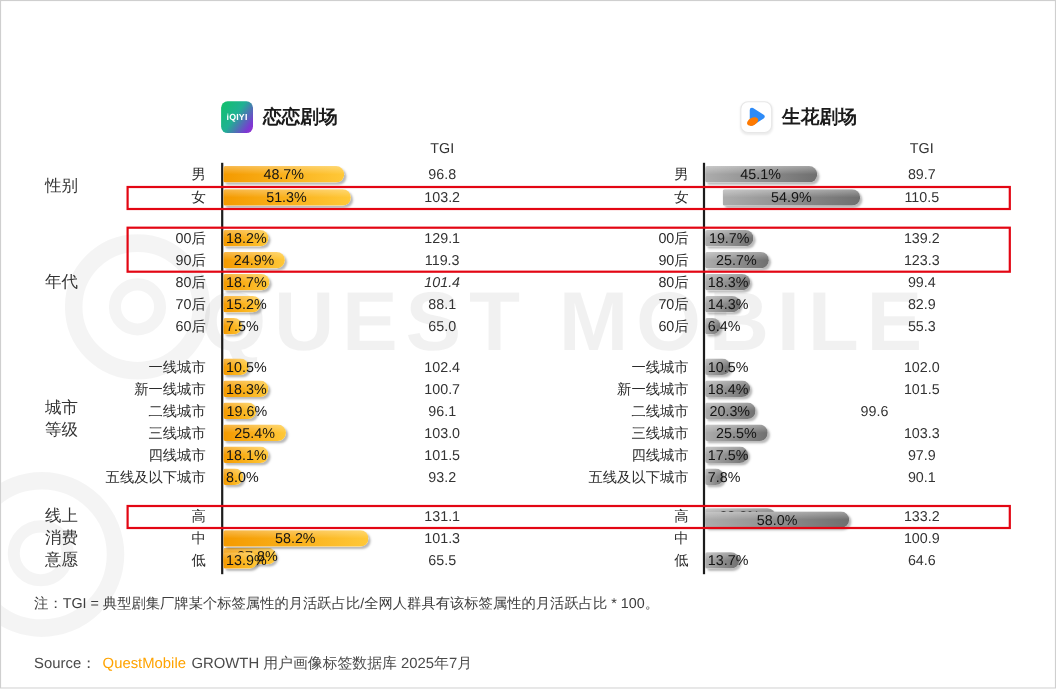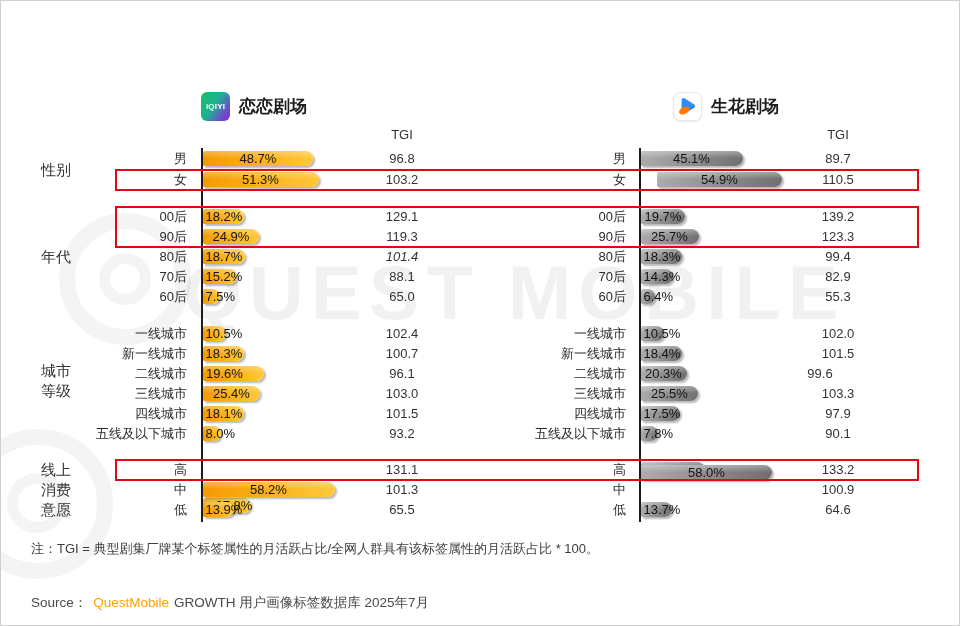--- a/index.html
+++ b/index.html
@@ -174,29 +174,29 @@
       <div class="bar bar-orange" style="left: 201.5px; top: 345px; width: 41.541px;">
         <span class="pct" style="left: 3px;">18.3%</span>
       </div>
       <div class="tgi-val" style="left: 341px; top: 343px;">100.7</div>
       <div class="cat-label" style="left: 475px; width: 150px; top: 343px;">新一线城市</div>
       <div class="bar bar-gray" style="left: 639.5px; top: 345px; width: 41.768px;">
         <span class="pct" style="left: 3px;">18.4%</span>
       </div>
       <div class="tgi-val" style="left: 777px; top: 343px;">101.5</div>
       <div class="cat-label" style="left: 36px; width: 150px; top: 363px;">二线城市</div>
-      <div class="bar bar-orange" style="left: 201.5px; top: 365px; width: 61px;">
+      <div class="bar bar-orange" style="left: 201.5px; top: 365px; width: 30px;">
         <span class="pct" style="left: 3.5px;">19.6%</span>
       </div>
       <div class="tgi-val" style="left: 341px; top: 363px;">96.1</div>
       <div class="cat-label" style="left: 475px; width: 150px; top: 363px;">二线城市</div>
       <div class="bar bar-gray" style="left: 639.5px; top: 365px; width: 46.081px;">
         <span class="pct" style="left: 4.5px;">20.3%</span>
       </div>
-      <div class="tgi-val" style="left: 759px; top: 363px;">99.6</div>
+      <div class="tgi-val" style="left: 734px; top: 363px;">99.6</div>
       <div class="cat-label" style="left: 36px; width: 150px; top: 383px;">三线城市</div>
       <div class="bar bar-orange" style="left: 201.5px; top: 385px; width: 57.658px;">
         <span class="pct" style="left: 10.5px;">25.4%</span>
       </div>
       <div class="tgi-val" style="left: 341px; top: 383px;">103.0</div>
       <div class="cat-label" style="left: 475px; width: 150px; top: 383px;">三线城市</div>
       <div class="bar bar-gray" style="left: 639.5px; top: 385px; width: 57.885px;">
         <span class="pct" style="left: 10.5px;">25.5%</span>
       </div>
       <div class="tgi-val" style="left: 777px; top: 383px;">103.3</div>

